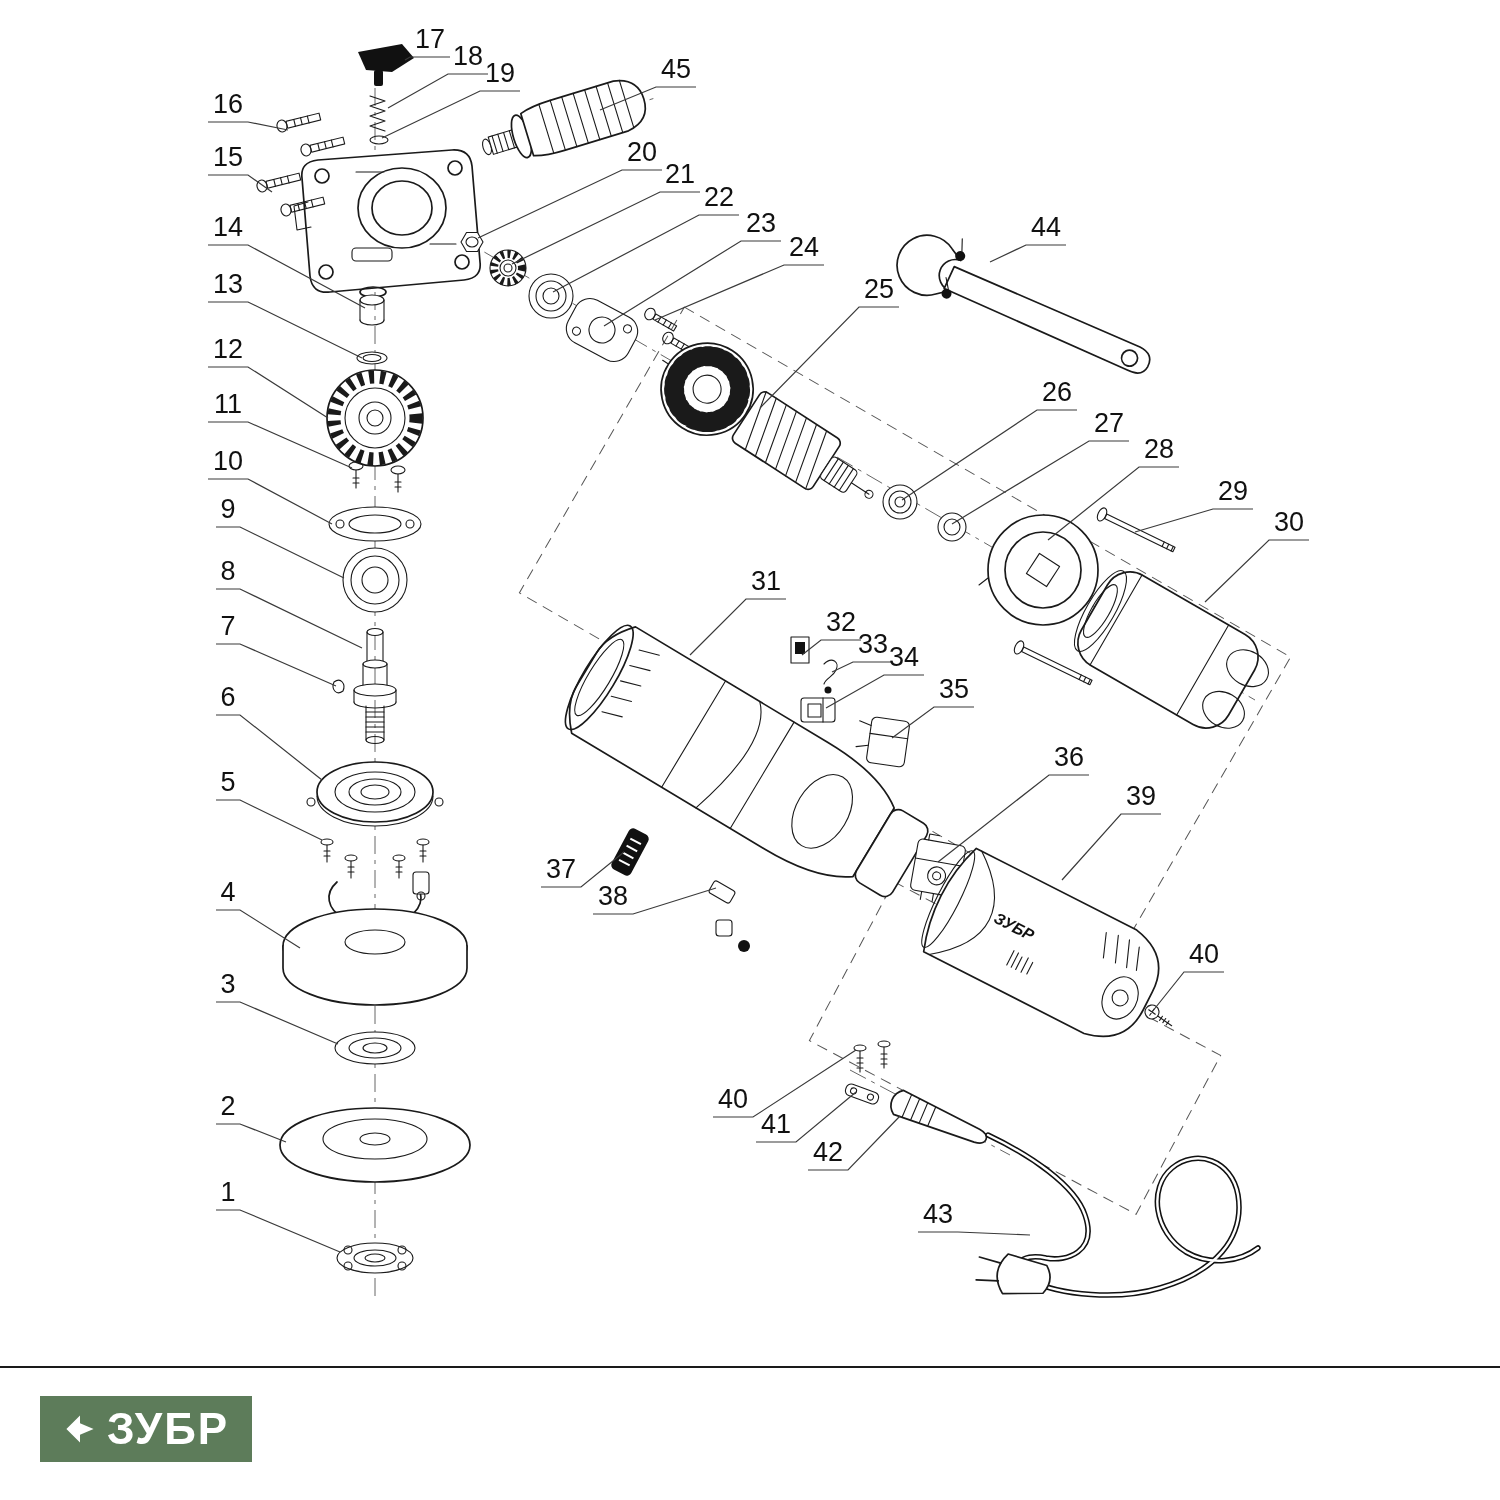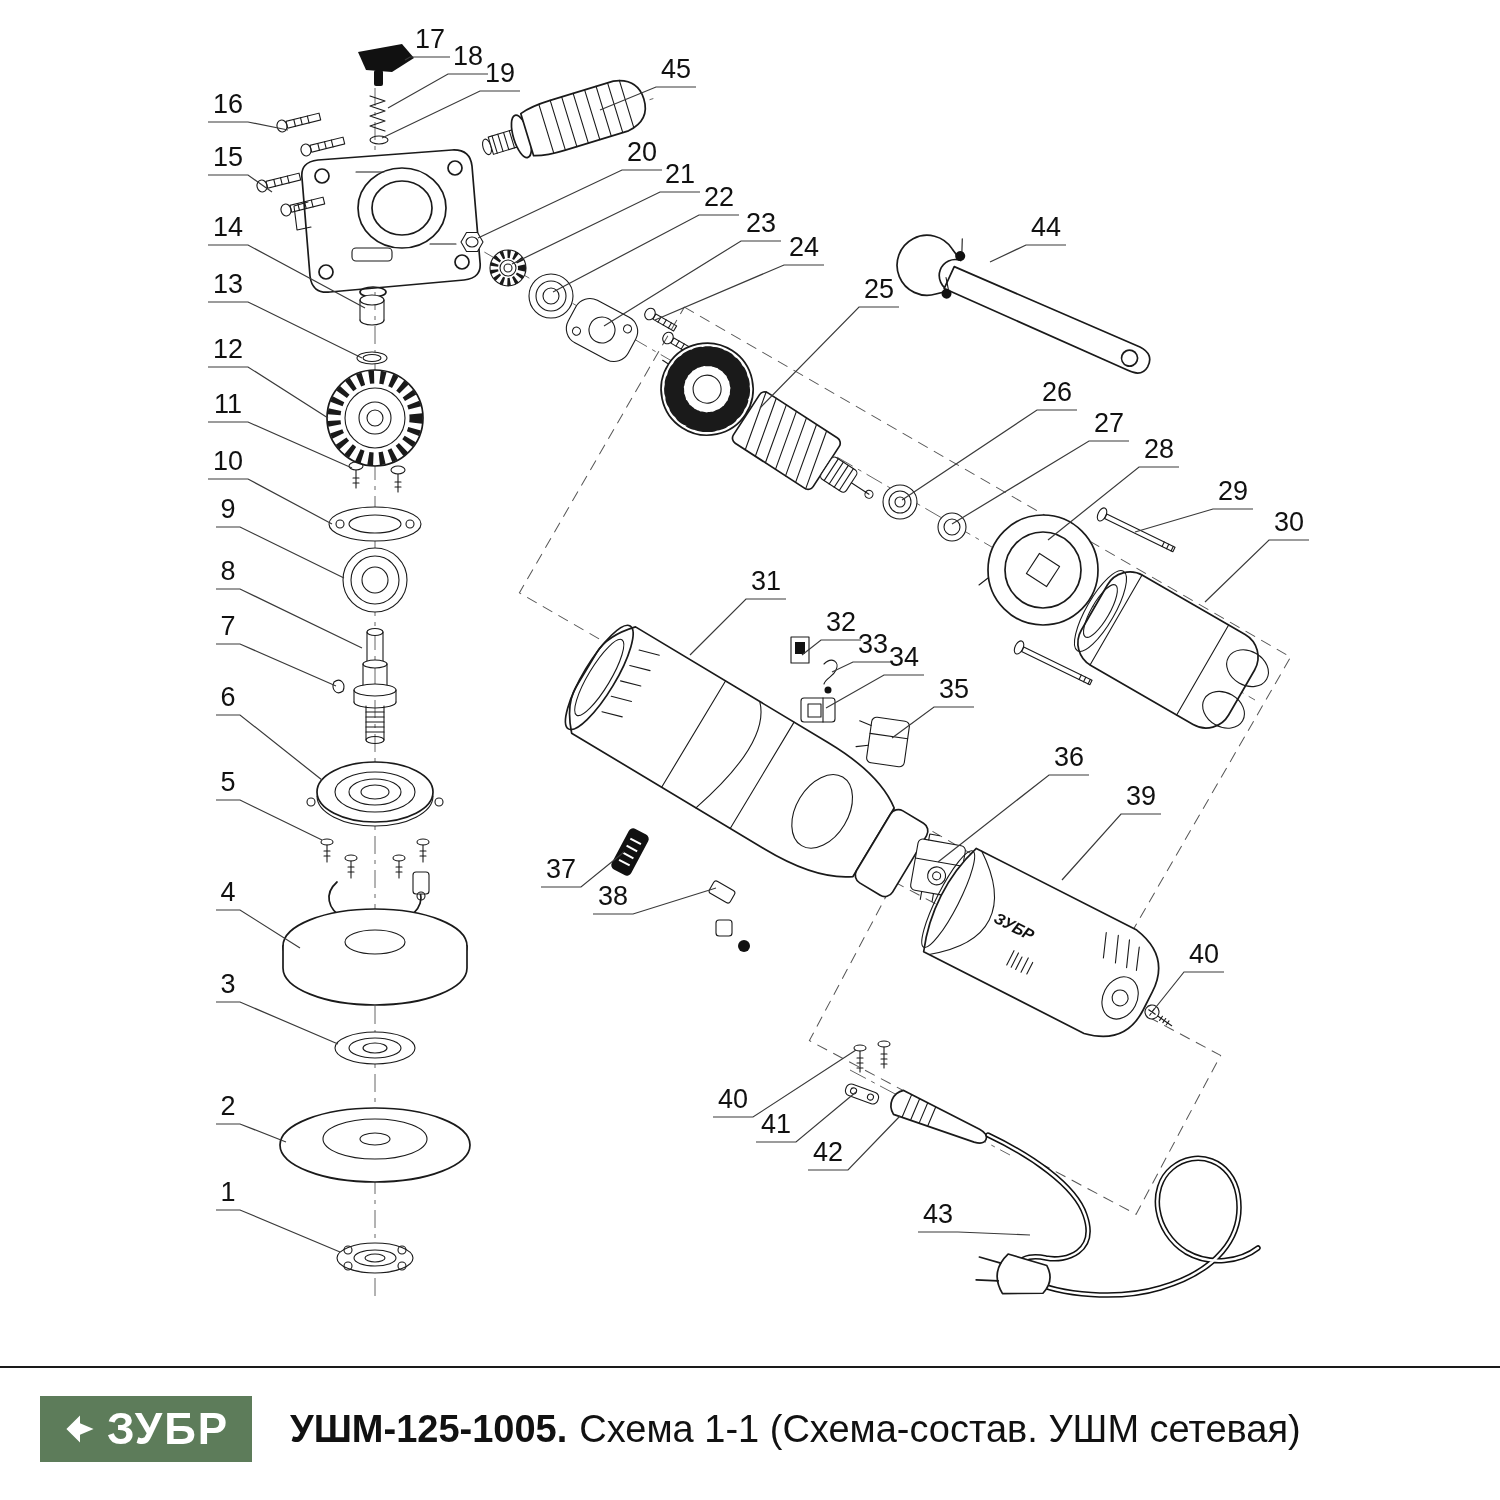--- a/index.html
+++ b/index.html
@@ -508,17 +508,14 @@
 </svg>
 
 <div class="footer">
   <div class="footer-row">
     <div class="logo">
       <svg width="34" height="34" viewBox="0 0 30 30">
         <path d="M3,15 L15,3 V10 L27,15 L15,20 V27 Z" fill="#fff"></path>
       </svg>
       <span class="logo-text">ЗУБР</span>
     </div>
-    <div class="title">
-      <span class="model">УШМ-125-1005.</span><span class="subtitle">Схема 1-1 (Схема-состав. УШМ сетевая)</span>
-    </div>
   </div>
 </div>
 
 </body></html>

